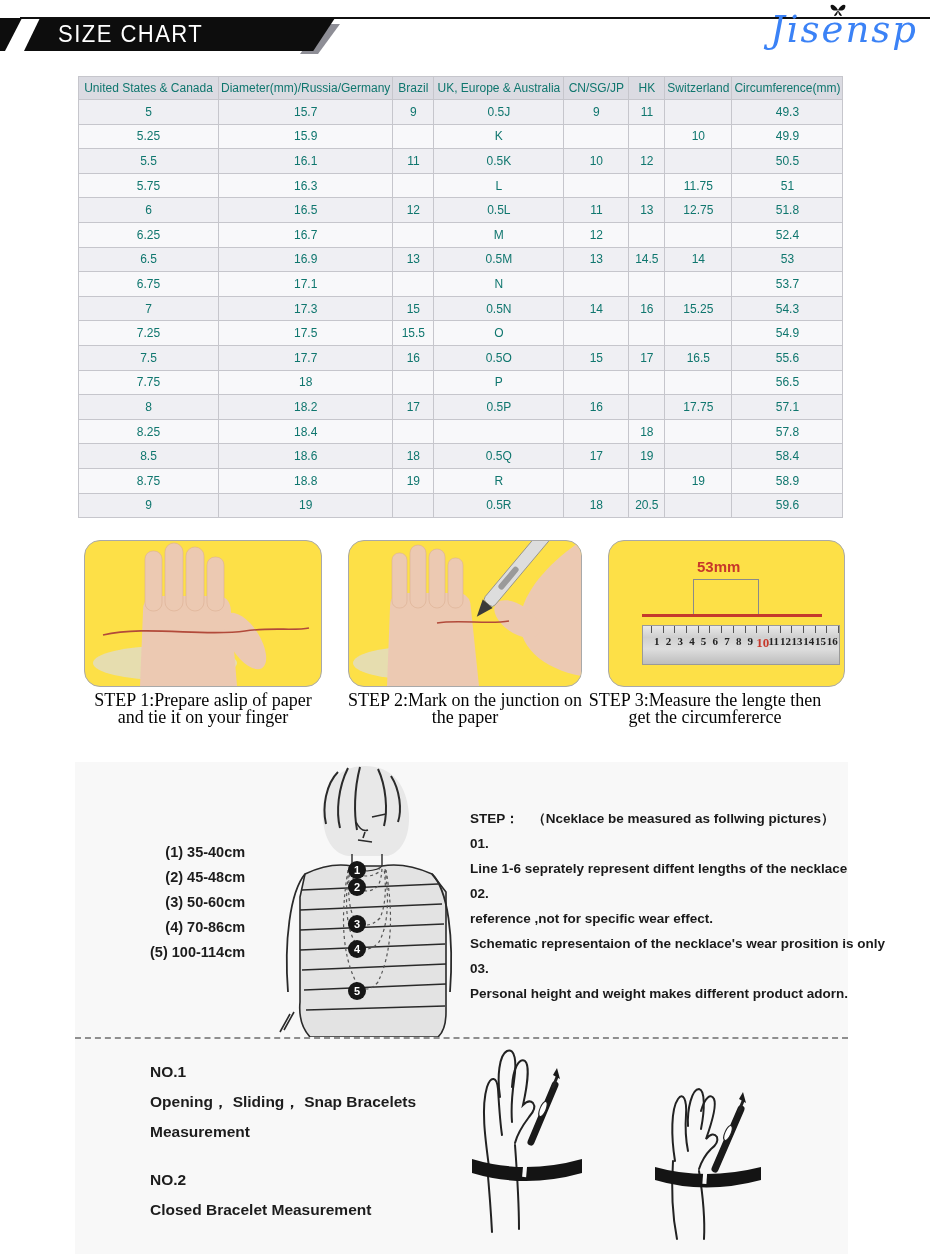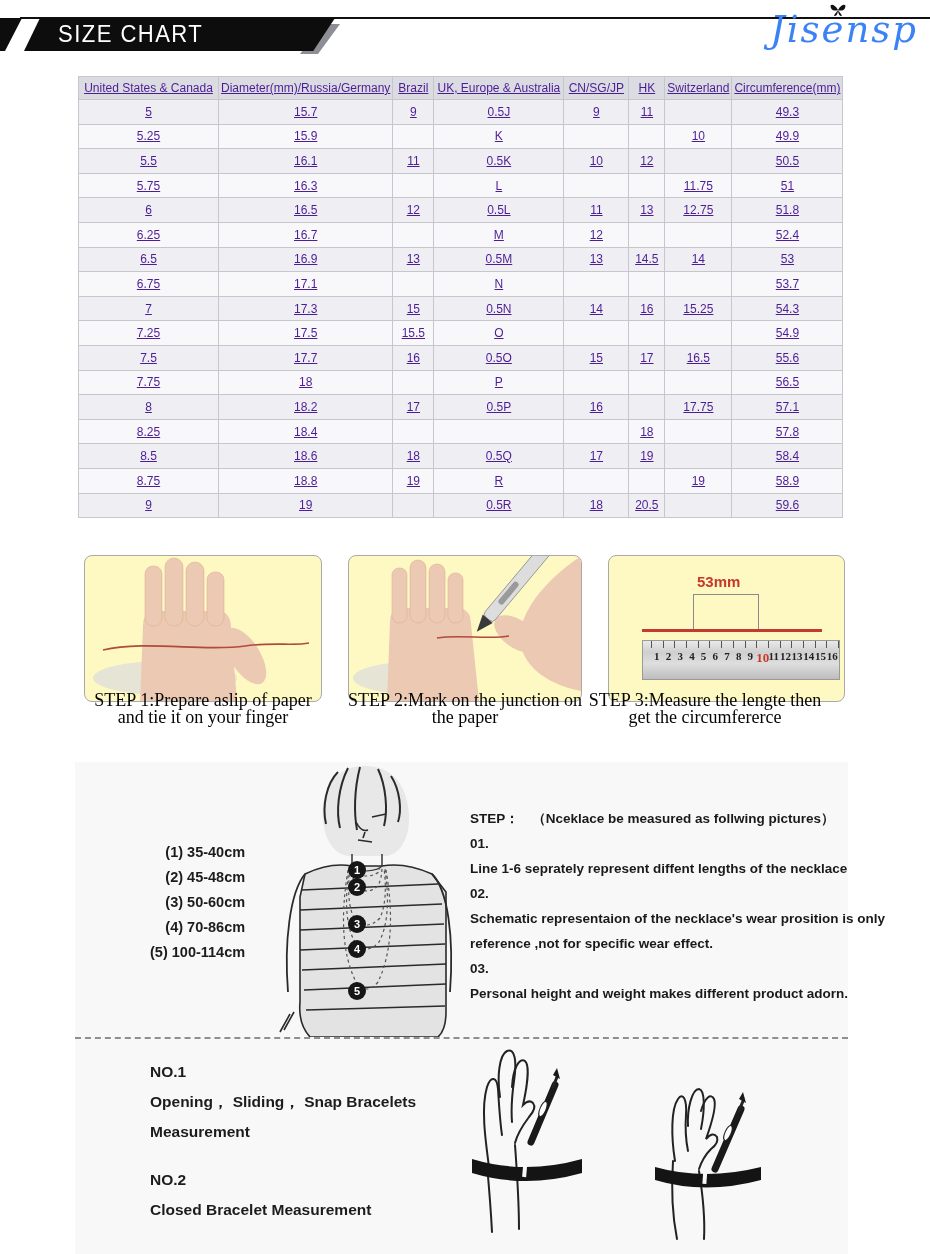--- a/index.html
+++ b/index.html
@@ -16,31 +16,31 @@
   .banner-left{position:absolute;left:0;top:0;width:30px;height:33px;background:#0d0d0d;
                clip-path:polygon(0 0,22px 0,5px 100%,0 100%);}
   .banner-title{position:absolute;left:58px;top:3px;color:#fff;font-size:23px;letter-spacing:1.5px;
                 font-weight:400;transform:scaleX(.96);transform-origin:left;}
   .brand-logo{position:absolute;right:12px;top:8px;font-family:"DejaVu Serif",serif;font-style:italic;
               font-size:37px;color:#3b82f6;letter-spacing:2px;}
   .butterfly{position:absolute;right:82px;top:2px;}
 
   
   .ring-table{position:absolute;left:78px;top:76px;border-collapse:collapse;table-layout:fixed;
-              font-size:12px;color:#4c1d95;text-decoration:underline;}
+              font-size:12px;color:#0f766e;}
   .ring-table th,.ring-table td{border:1px solid #c6c6cc;text-align:center;padding:0 2px;
               overflow:hidden;white-space:nowrap;}
   .ring-table th{background:#dbdbe2;height:22px;font-weight:400;font-size:12px;}
   .ring-table td{height:23.6px;}
   .ring-table tbody tr:nth-child(odd) td{background:#efeff3;}
   .ring-table tbody tr:nth-child(even) td{background:#f8f8fa;}
 
   
-  .step-box{position:absolute;top:555px;height:145px;background:#fef9c3;border:1px solid #a9a9a9;
-            border-radius:8px;overflow:hidden;}
+  .step-box{position:absolute;top:540px;height:145px;background:#fde047;border:1px solid #a9a9a9;
+            border-radius:16px;overflow:hidden;}
   #step-box-1{left:84px;width:236px;}
   #step-box-2{left:348px;width:232px;}
   #step-box-3{left:608px;width:235px;}
   .step-caption{position:absolute;top:692px;text-align:center;font-family:"Liberation Serif",serif;
                 font-size:18px;line-height:17px;color:#050505;}
   #cap-1{left:78px;width:250px;}
   #cap-2{left:340px;width:250px;}
   #cap-3{left:580px;width:250px;}
 
   
@@ -405,22 +405,22 @@
         </g>
       <path d="M30 252 L20 270 M34 250 L24 268" stroke="#2a2a2a" stroke-width="1.6"></path>
     </svg>
 
     <div class="neck-notes">
       <div class="neck-heading"><span>STEP：</span>　<span>（Nceklace be measured as follwing pictures）</span></div>
       <div id="note-lines">
           <div class="line">01.</div>
           <div class="line">Line 1-6 seprately represent diffent lengths of the necklace</div>
           <div class="line">02.</div>
+          <div class="line">reference ,not for specific wear effect.</div>
           <div class="line">Schematic representaion of the necklace's wear prosition is only</div>
-          <div class="line">reference ,not for specific wear effect.</div>
           <div class="line">03.</div>
           <div class="line">Personal height and weight makes different product adorn.</div>
         </div>
     </div>
   </div>
 
   <div class="bracelet-sec">
     <div class="brc-text">
       <div>NO.1</div>
       <div>Opening， Sliding， Snap Bracelets</div>

